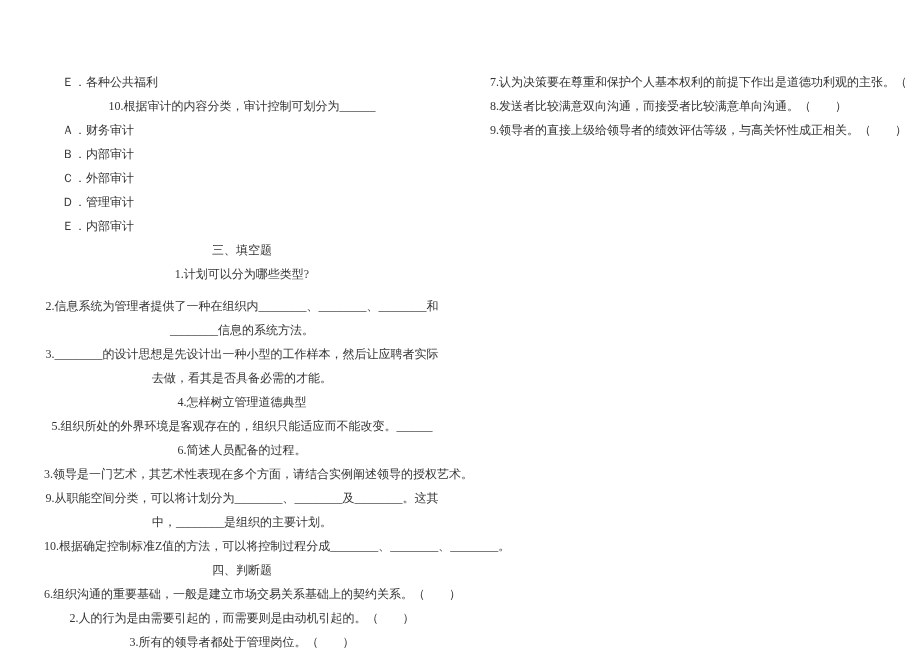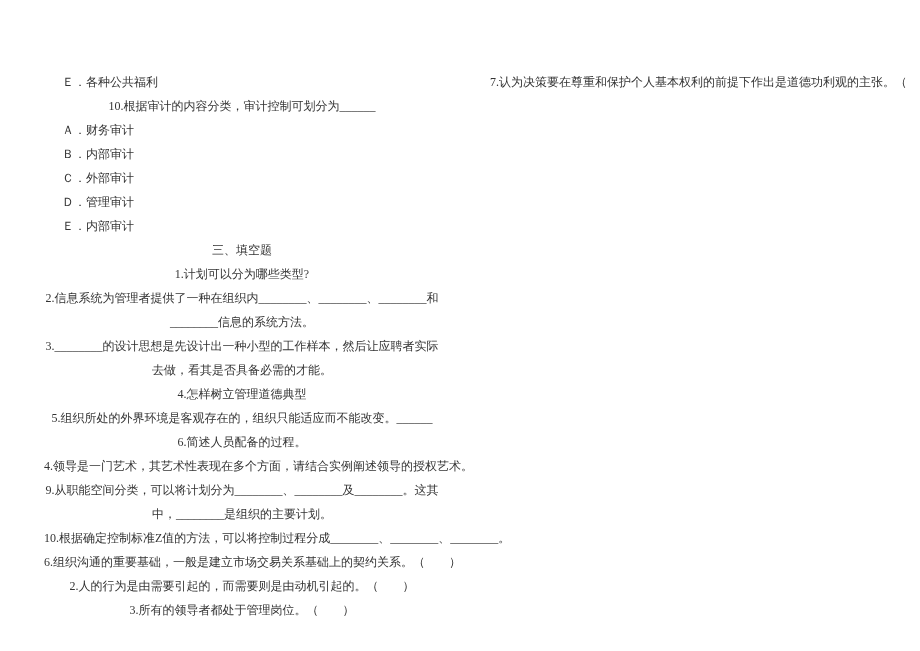--- a/index.html
+++ b/index.html
@@ -48,29 +48,32 @@
 <div class="column column-left">
   <div class="line indent-2">Ｅ．各种公共福利</div>
   <div class="line indent-1">10.根据审计的内容分类，审计控制可划分为______</div>
   <div class="line indent-2">Ａ．财务审计</div>
   <div class="line indent-2">Ｂ．内部审计</div>
   <div class="line indent-2">Ｃ．外部审计</div>
   <div class="line indent-2">Ｄ．管理审计</div>
   <div class="line indent-2">Ｅ．内部审计</div>
   <div class="line bold indent-1">三、填空题</div>
   <div class="line indent-1">1.计划可以分为哪些类型?</div>
-  <div class="line indent-1" style="white-space:normal;">2.信息系统为管理者提供了一种在组织内________、________、________和________信息的系统方法。</div>
+  <div class="line indent-1" style="white-space:normal;margin-top:8px;">2.信息系统为管理者提供了一种在组织内________、________、________和________信息的系统方法。</div>
   <div class="line indent-1" style="white-space:normal;">3.________的设计思想是先设计出一种小型的工作样本，然后让应聘者实际去做，看其是否具备必需的才能。</div>
   <div class="line indent-1">4.怎样树立管理道德典型</div>
   <div class="line indent-1">5.组织所处的外界环境是客观存在的，组织只能适应而不能改变。______</div>
   <div class="line indent-1">6.简述人员配备的过程。</div>
-  <div class="line indent-1">4.领导是一门艺术，其艺术性表现在多个方面，请结合实例阐述领导的授权艺术。</div>
+  <div class="line indent-1">3.领导是一门艺术，其艺术性表现在多个方面，请结合实例阐述领导的授权艺术。</div>
   <div class="line indent-1" style="white-space:normal;">9.从职能空间分类，可以将计划分为________、________及________。这其中，________是组织的主要计划。</div>
   <div class="line indent-1">10.根据确定控制标准Z值的方法，可以将控制过程分成________、________、________。</div>
+  <div class="line bold indent-1">四、判断题</div>
   <div class="line indent-1">6.组织沟通的重要基础，一般是建立市场交易关系基础上的契约关系。（　　）</div>
   <div class="line indent-1">2.人的行为是由需要引起的，而需要则是由动机引起的。（　　）</div>
   <div class="line indent-1">3.所有的领导者都处于管理岗位。（　　）</div>
 
 </div>
 
 <div class="column column-right">
   <div class="line">7.认为决策要在尊重和保护个人基本权利的前提下作出是道德功利观的主张。（　　）</div>
+  <div class="line">8.发送者比较满意双向沟通，而接受者比较满意单向沟通。（　　）</div>
+  <div class="line">9.领导者的直接上级给领导者的绩效评估等级，与高关怀性成正相关。（　　）</div>
 </div>
 
 </body></html>

